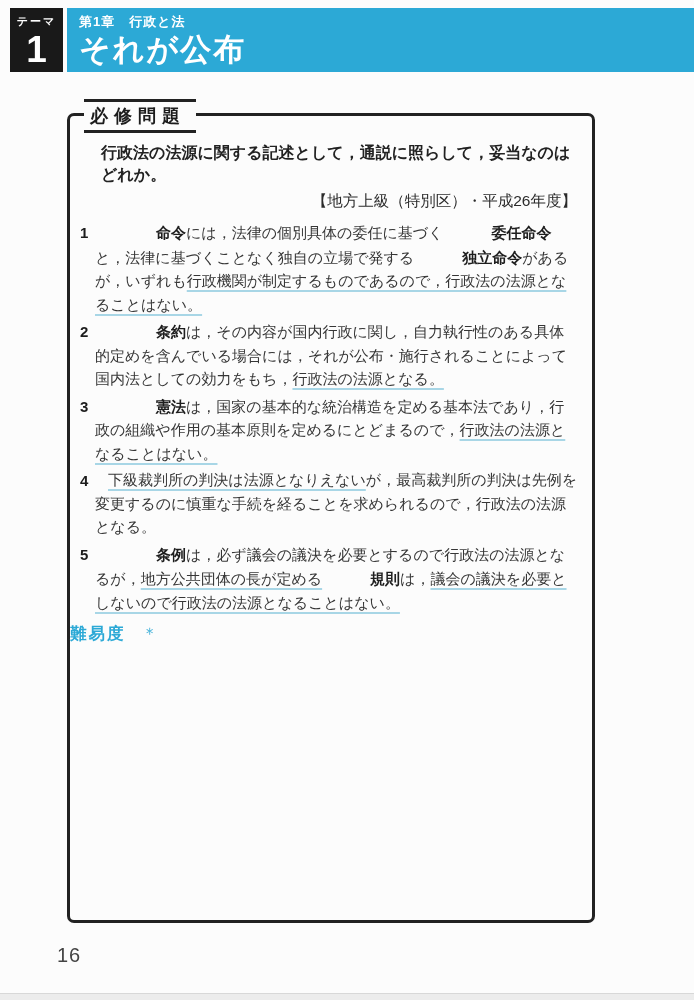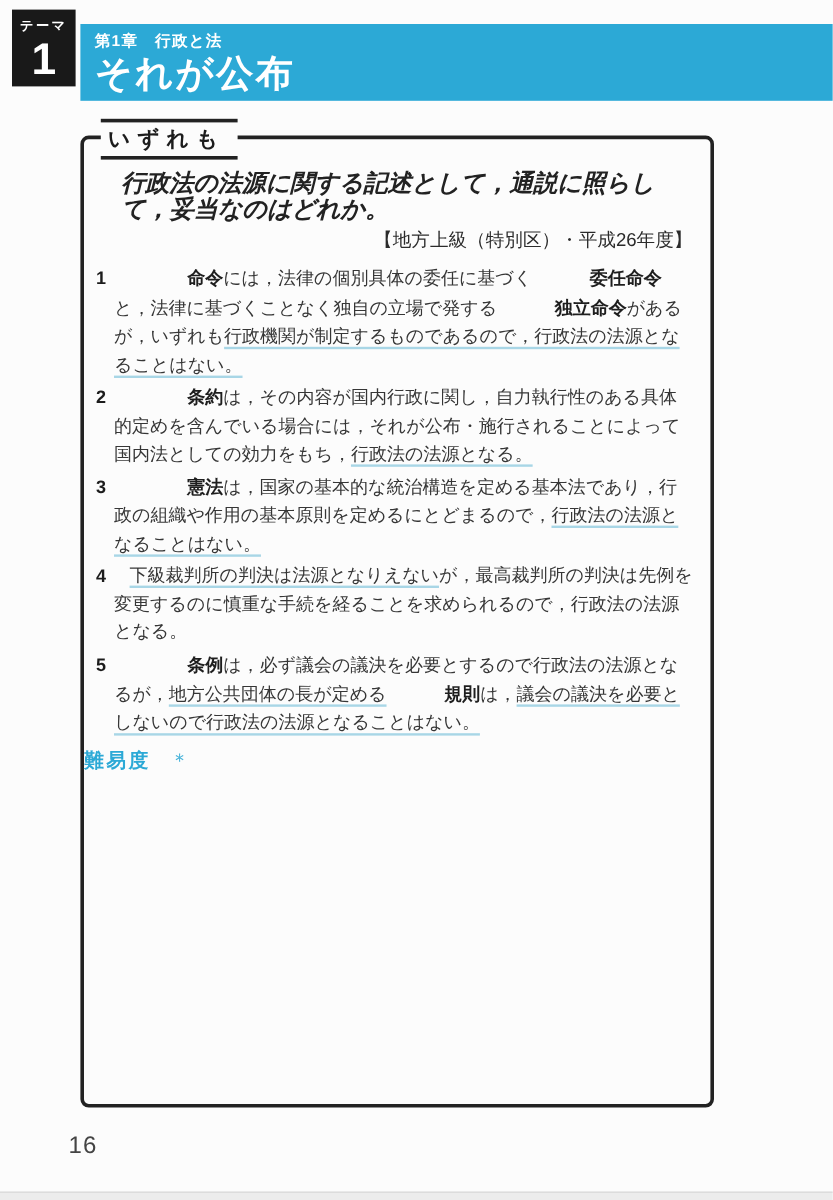--- a/index.html
+++ b/index.html
@@ -29,21 +29,21 @@
     font-size: 11px; font-weight: 700;
     letter-spacing: 2px;
     padding-top: 6px;
   }
   .theme-number {
     display: block;
     font-size: 37px; font-weight: 700;
     line-height: 42px;
   }
   .banner {
-    position: absolute; left: 67px; top: 20px;
+    position: absolute; left: 67px; top: 8px;
     right: 0; height: 64px;
     background: var(--accent, #2ca9d6);
     color: #fff;
     font-family: "Liberation Sans", sans-serif;
     padding-left: 12px;
     box-sizing: border-box;
   }
   .banner-chapter {
     display: block;
     font-size: 13px; font-weight: 700;
@@ -75,24 +75,23 @@
     font-family: "Liberation Sans", sans-serif;
     font-size: 18px; font-weight: 700;
     letter-spacing: 6px;
     color: #1c1c1c;
     padding: 4px 10px 4px 6px;
     line-height: 20px;
   }
   .question {
     margin: 26px 15px 0 31px;
     font-family: "Liberation Sans", sans-serif;
-    font-size: 20px; font-weight: 700;
+    font-size: 16px; font-weight: 700;
     color: #222;
     line-height: 22px;
-    font-style: italic;
   }
   .source {
     text-align: right;
     margin: 4px 15px 0 0;
     font-family: "Liberation Sans", sans-serif;
     font-size: 15.5px;
     color: #2b2b2b;
     line-height: 22px;
   }
   .options-list { margin-top: 9px; }
@@ -164,21 +163,21 @@
   <div class="theme-box">
     <span class="theme-label">テーマ</span>
     <span class="theme-number">1</span>
   </div>
   <div class="banner">
     <span class="banner-chapter">第1章　行政と法</span>
     <span class="banner-title">それが公布</span>
   </div>
 
   <div class="problem-box">
-    <div class="box-label">いずれも</div>
+    <div class="box-label">必修問題</div>
 
     <div class="question">行政法の法源に関する記述として，通説に照らして，妥当なのはどれか。</div>
     <div class="source">【地方上級（特別区）・平成26年度】</div>
 
     <div class="options-list">
         <div class="option"><span class="opt-num">1</span><span class="seg-b">命令</span><span>には，法律の個別具体の委任に基づく</span><span class="seg-b">委任命令</span><span>と，法律に基づくことなく独自の立場で発する</span><span class="seg-b">独立命令</span><span>があるが，いずれも</span><span class="seg-u">行政機関が制定するものであるので，行政法の法源となることはない。</span></div>
         <div class="option"><span class="opt-num">2</span><span class="seg-b">条約</span><span>は，その内容が国内行政に関し，自力執行性のある具体的定めを含んでいる場合には，それが公布・施行されることによって国内法としての効力をもち，</span><span class="seg-u">行政法の法源となる。</span></div>
         <div class="option"><span class="opt-num">3</span><span class="seg-b">憲法</span><span>は，国家の基本的な統治構造を定める基本法であり，行政の組織や作用の基本原則を定めるにとどまるので，</span><span class="seg-u">行政法の法源となることはない。</span></div>
         <div class="option"><span class="opt-num">4</span><span class="seg-u">下級裁判所の判決は法源となりえない</span><span>が，最高裁判所の判決は先例を変更するのに慎重な手続を経ることを求められるので，行政法の法源となる。</span></div>
         <div class="option"><span class="opt-num">5</span><span class="seg-b">条例</span><span>は，必ず議会の議決を必要とするので行政法の法源となるが，</span><span class="seg-u">地方公共団体の長が定める</span><span class="seg-b">規則</span><span>は，</span><span class="seg-u">議会の議決を必要としないので行政法の法源となることはない。</span></div>

